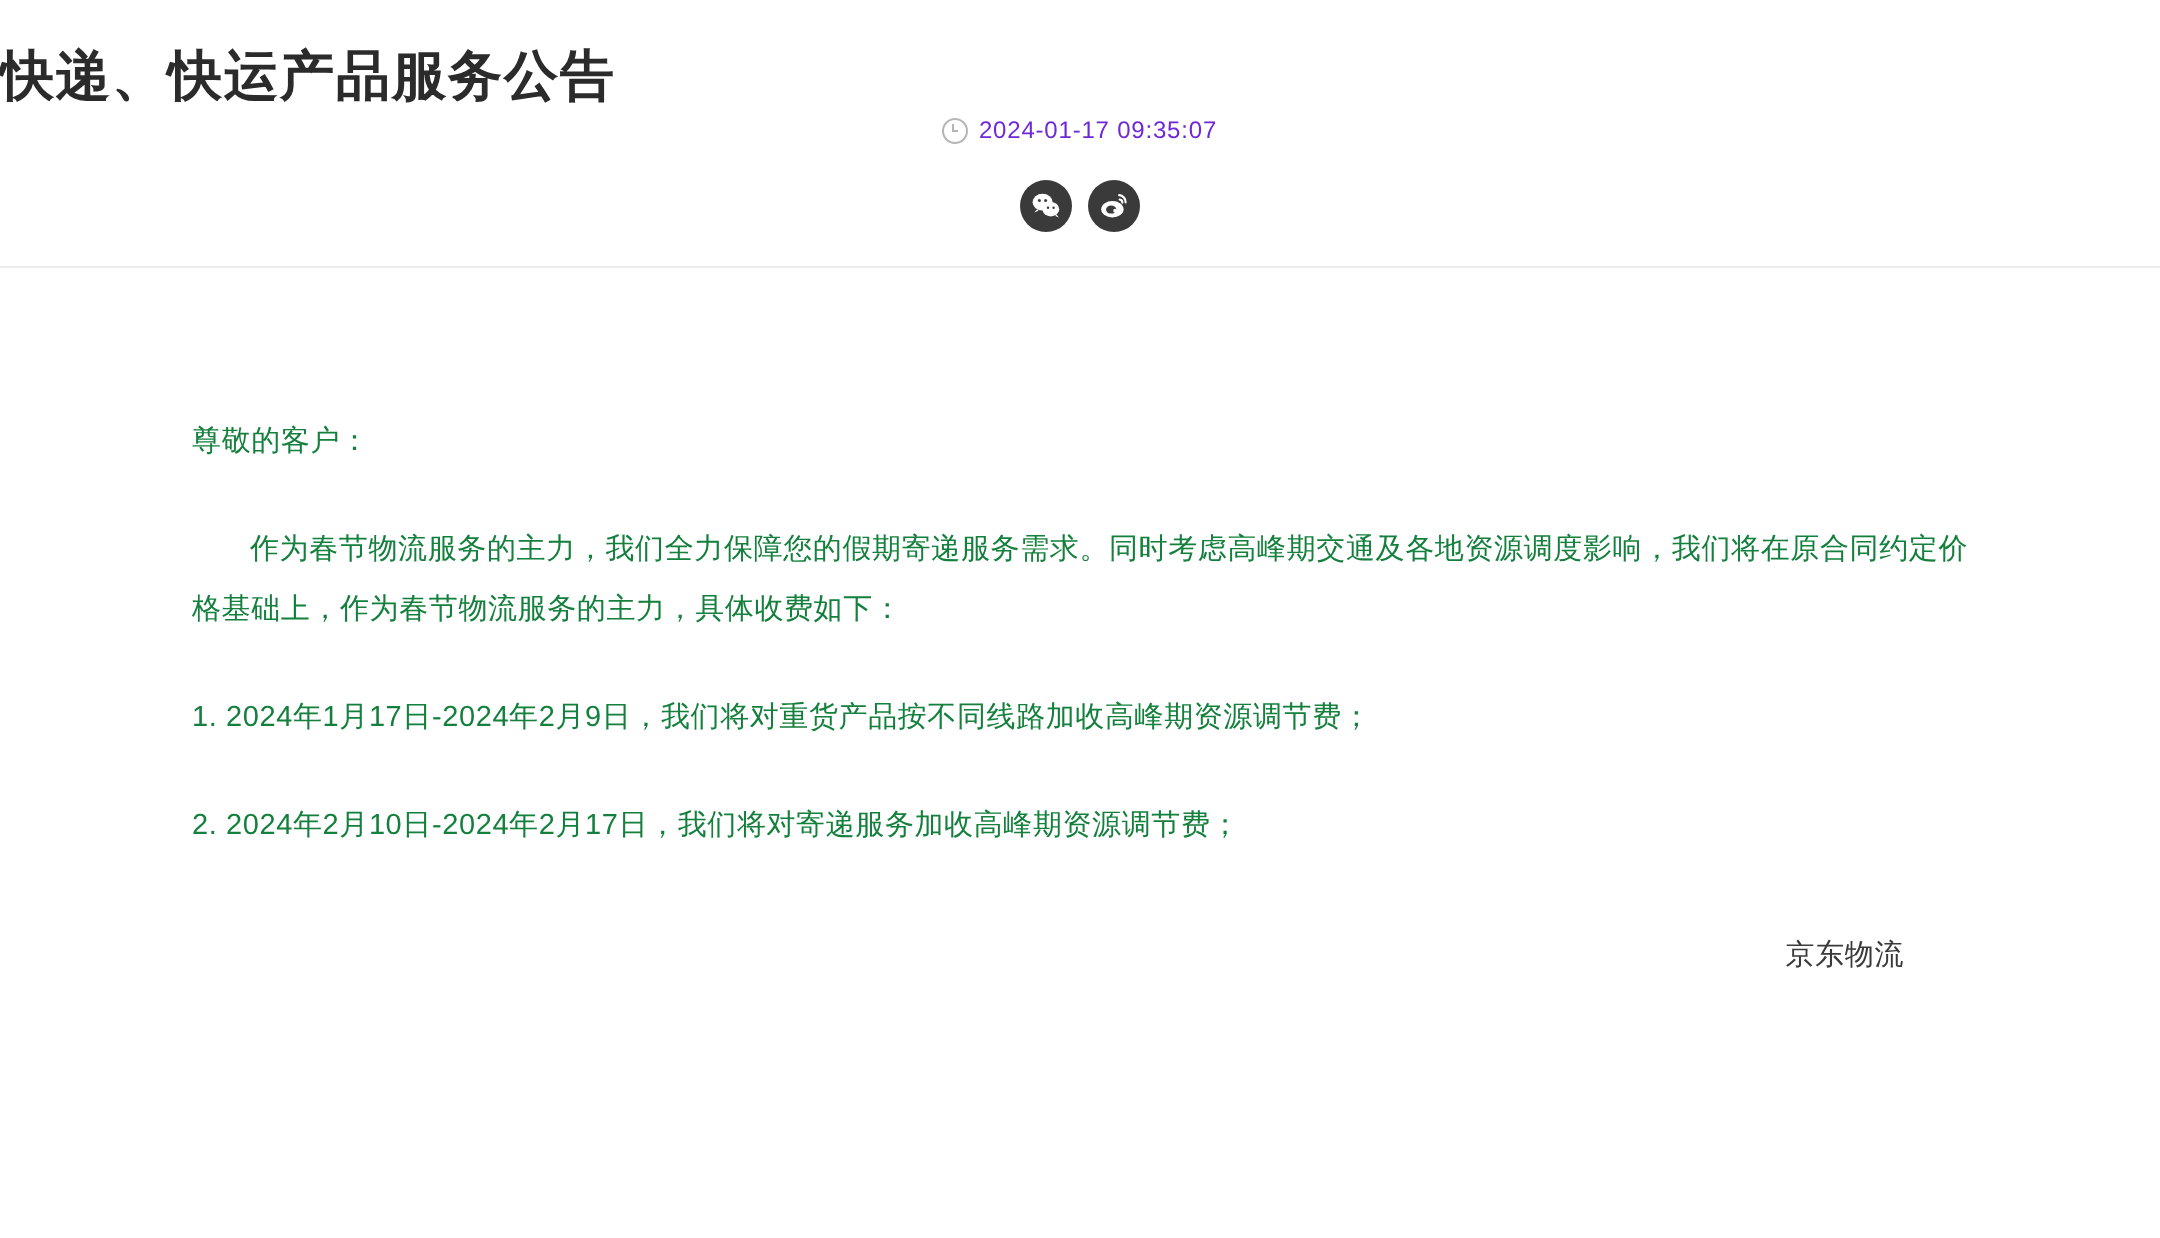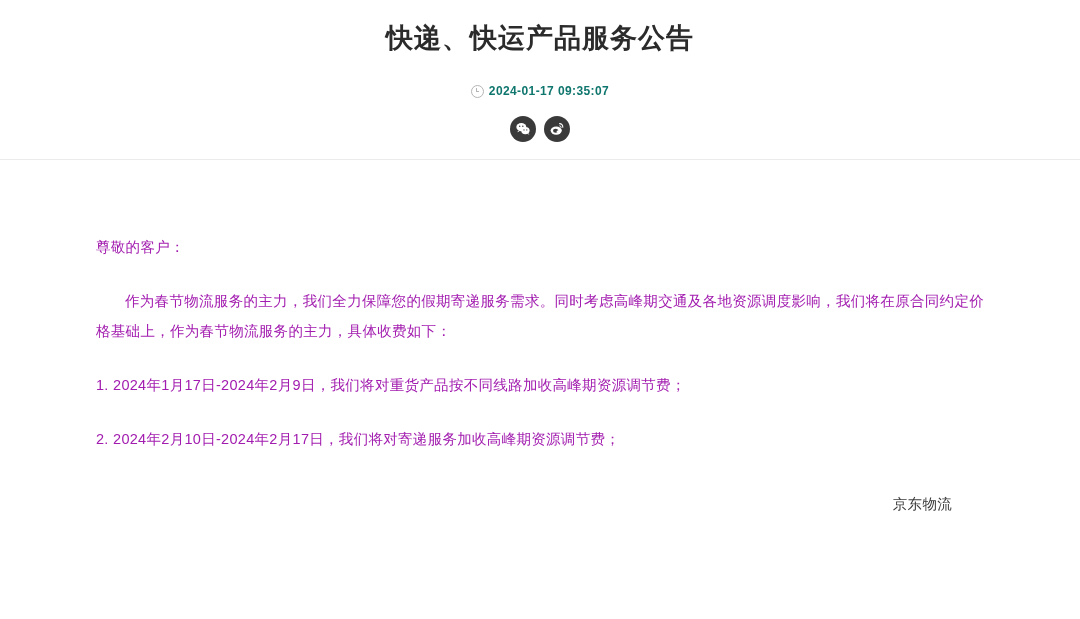--- a/index.html
+++ b/index.html
@@ -17,40 +17,38 @@
   .page {
     position: relative;
     width: 1080px;
     height: 619px;
     background: #ffffff;
   }
 
   
   .article-header {
     padding-top: 10px;
-    text-align: center;
+    text-align: left;
   }
   .article-title {
     font-size: 27px;
     line-height: 40px;
     font-weight: 700;
     color: #2b2b2b;
     letter-spacing: 1px;
     margin: 0;
     padding-top: 8px;
   }
   .meta-row {
-    margin-top: 26px;
     font-size: 12px;
-    color: #0f766e;
+    color: #6d28d9;
     display: flex;
     align-items: center;
     justify-content: center;
     gap: 5px;
-    font-weight: bold;
   }
   .clock-icon {
     width: 11px;
     height: 11px;
     border: 1px solid #b5b5b5;
     border-radius: 50%;
     position: relative;
     display: inline-block;
   }
   .clock-icon::before {
@@ -99,21 +97,21 @@
     margin-top: 17px;
     border-top: 1px solid #ebebeb;
     width: 100%;
   }
 
   
   .article-body {
     padding: 0 96px;
     margin-top: 72px;
     font-size: 14.5px;
-    color: #a21caf;
+    color: #15803d;
   }
   .article-body p {
     margin: 0 0 24px 0;
     line-height: 30px;
     letter-spacing: 0.3px;
   }
   .para-indent {
     text-indent: 2em;
     text-align: justify;
   }

